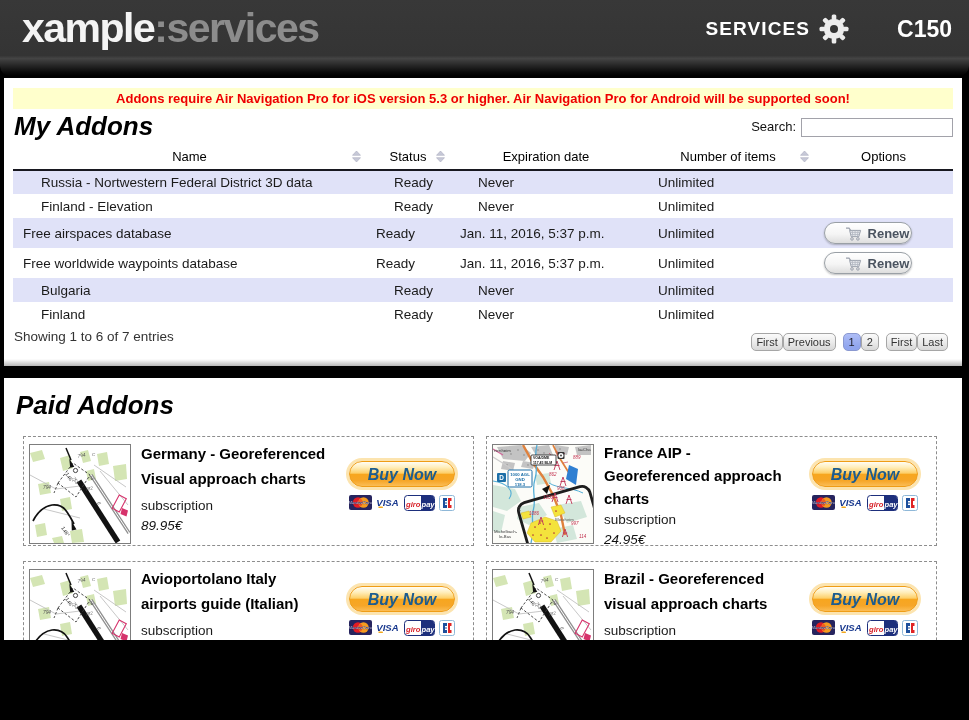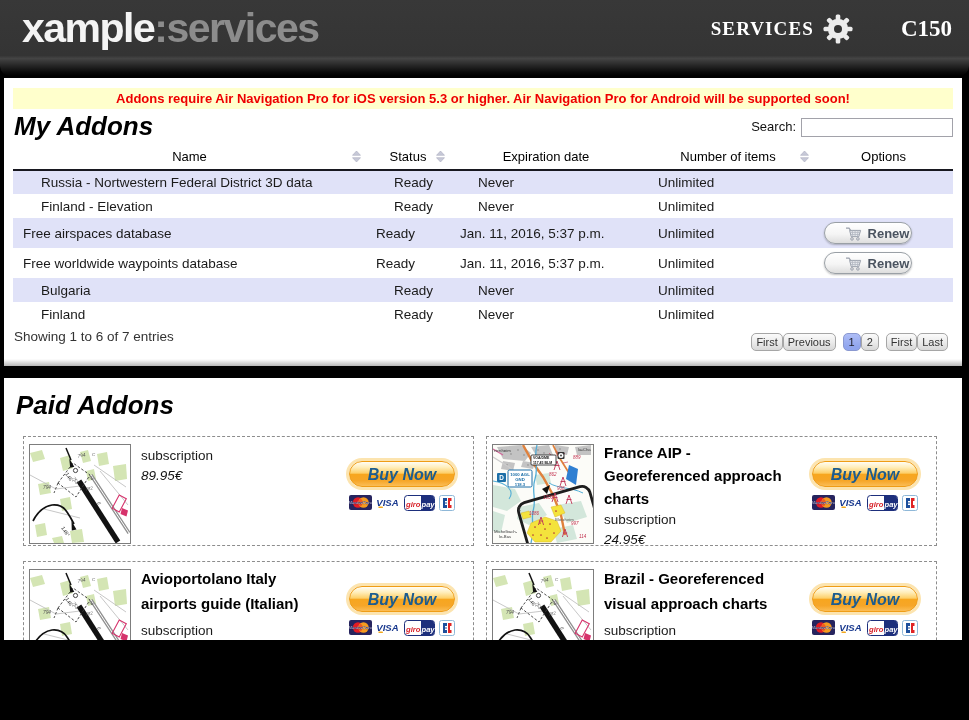--- a/index.html
+++ b/index.html
@@ -7,21 +7,21 @@
   body { font-family:"Liberation Sans", sans-serif; }
   .screen { position:relative; width:969px; height:640px; background:#000; overflow:hidden; }
 
   
   .topbar { position:absolute; left:0; top:0; width:969px; height:76px;
     border-radius:0 0 10px 10px;
     background:linear-gradient(180deg,#383838 0%,#343434 73%,#444 77%,#2a2a2a 85%,#0a0a0a 95%,#000 100%); }
   .topbar-inner { display:flex; align-items:center; height:58px; padding:0 17px; }
   .logo { font-size:41px; font-weight:bold; letter-spacing:-1.5px; color:#f4f4f4; margin-left:5px; margin-top:-2px; }
   .logo .logo2 { color:#8c8c8c; }
-  .topbar-right { margin-left:auto; display:flex; align-items:center;font-family:Liberation Serif, serif; }
+  .topbar-right { margin-left:auto; display:flex; align-items:center; }
   .nav-services { color:#fff; font-weight:bold; font-size:19px; letter-spacing:1.1px; }
   .gear { margin-left:9px; width:30px; height:30px; }
   .user-id { margin-left:48px; color:#fff; font-weight:bold; font-size:23px; }
 
   
   .panel { position:absolute; left:4px; width:958px; background:#fff; padding:0 9px; }
   .panel::after { content:""; position:absolute; left:0; right:0; bottom:0; height:7px;
     background:linear-gradient(180deg, rgba(120,120,120,0), rgba(110,110,110,.5)); }
   #panel-myaddons { top:78px; height:288px; }
   #panel-paid { top:378px; height:323px; }
@@ -430,20 +430,21 @@
 
     <div class="cards">
 
       <div class="card">
         <div class="thumb">
             <svg width="100" height="98">
               <use href="#sym-chartA"></use>
             </svg>
           </div>
         <div class="cinfo">
+          <div class="ctitle">Germany - Georeferenced Visual approach charts</div>
           <div class="ctype">subscription</div>
           <div class="cprice">89.95€</div>
         </div>
         <div class="cbuy">
           <button class="buy-btn">Buy Now</button>
           <div class="pay-row">
             <svg class="pay-ic" width="23" height="15">
                 <use href="#sym-mc"></use>
               </svg>
             <svg class="pay-ic" width="23" height="15">

